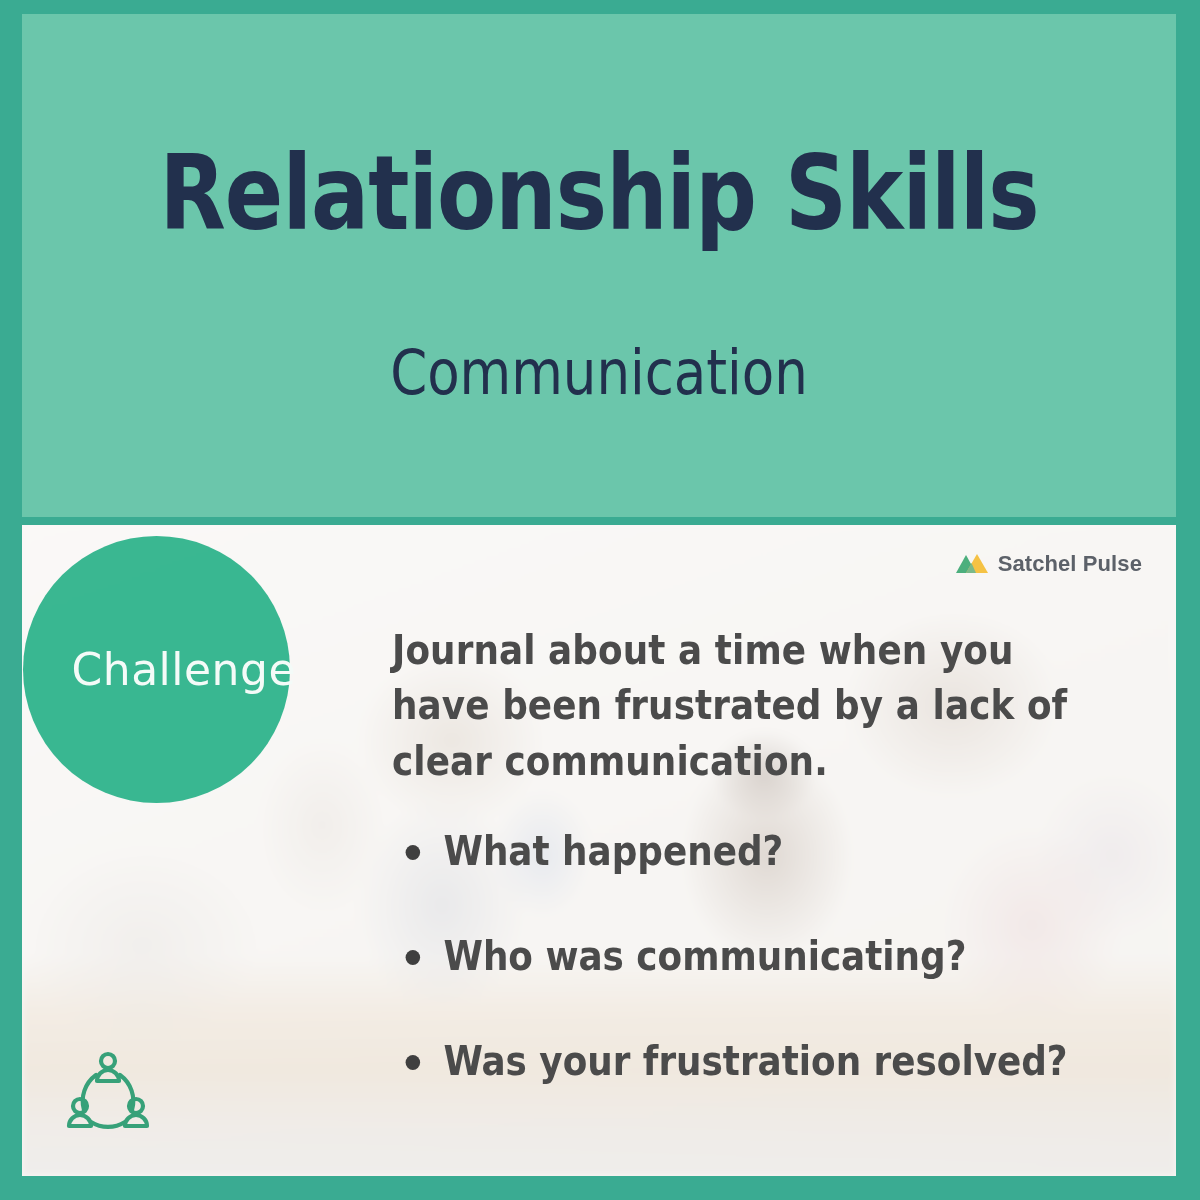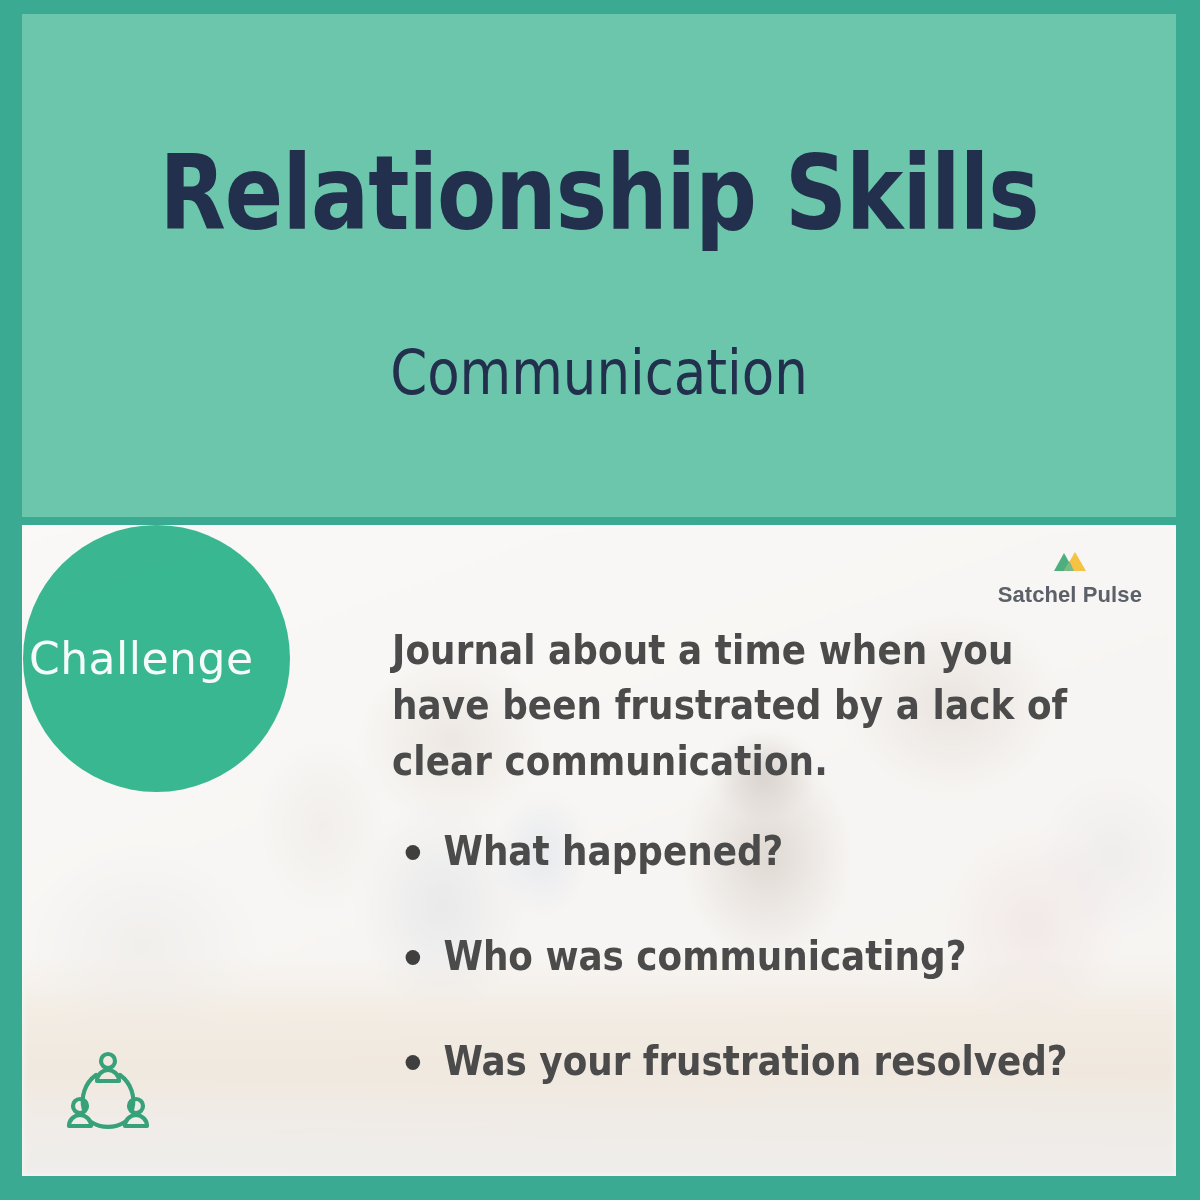--- a/index.html
+++ b/index.html
@@ -74,37 +74,37 @@
       
       linear-gradient(160deg, #faf9f7 0%, #f3f1ee 45%, #efece8 100%);
     filter:blur(3px);
   }
   .photo .veil{
     position:absolute;inset:0;
     background:rgba(250,249,247,.62);
   }
   
   .challenge{
-    position:absolute;left:1px;top:0px;
+    position:absolute;left:1px;top:11px;
     width:267px;height:267px;border-radius:50%;
     background:rgba(20,170,125,.84);
-    display:flex;align-items:center;justify-content:flex-start;
+    display:flex;align-items:center;justify-content:flex-end;
   }
   .challenge-label{
     color:#f4fbf8;
     font-family:"DejaVu Sans","Liberation Sans", sans-serif;
     font-weight:normal;
     font-size:44px;
     letter-spacing:.5px;
     transform:translateX(6px);
   }
   
   .logo{
     position:absolute;right:34px;top:26px;
-    display:flex;align-items:center;gap:9px;flex-direction:column;
+    display:flex;align-items:center;gap:9px;
   }
   .logo-mark{display:block;}
   .logo-text{
     font-family:"Liberation Sans","DejaVu Sans", sans-serif;
     font-weight:bold;
     font-size:22px;
     color:#5c6169;
     letter-spacing:.1px;
   }
   

